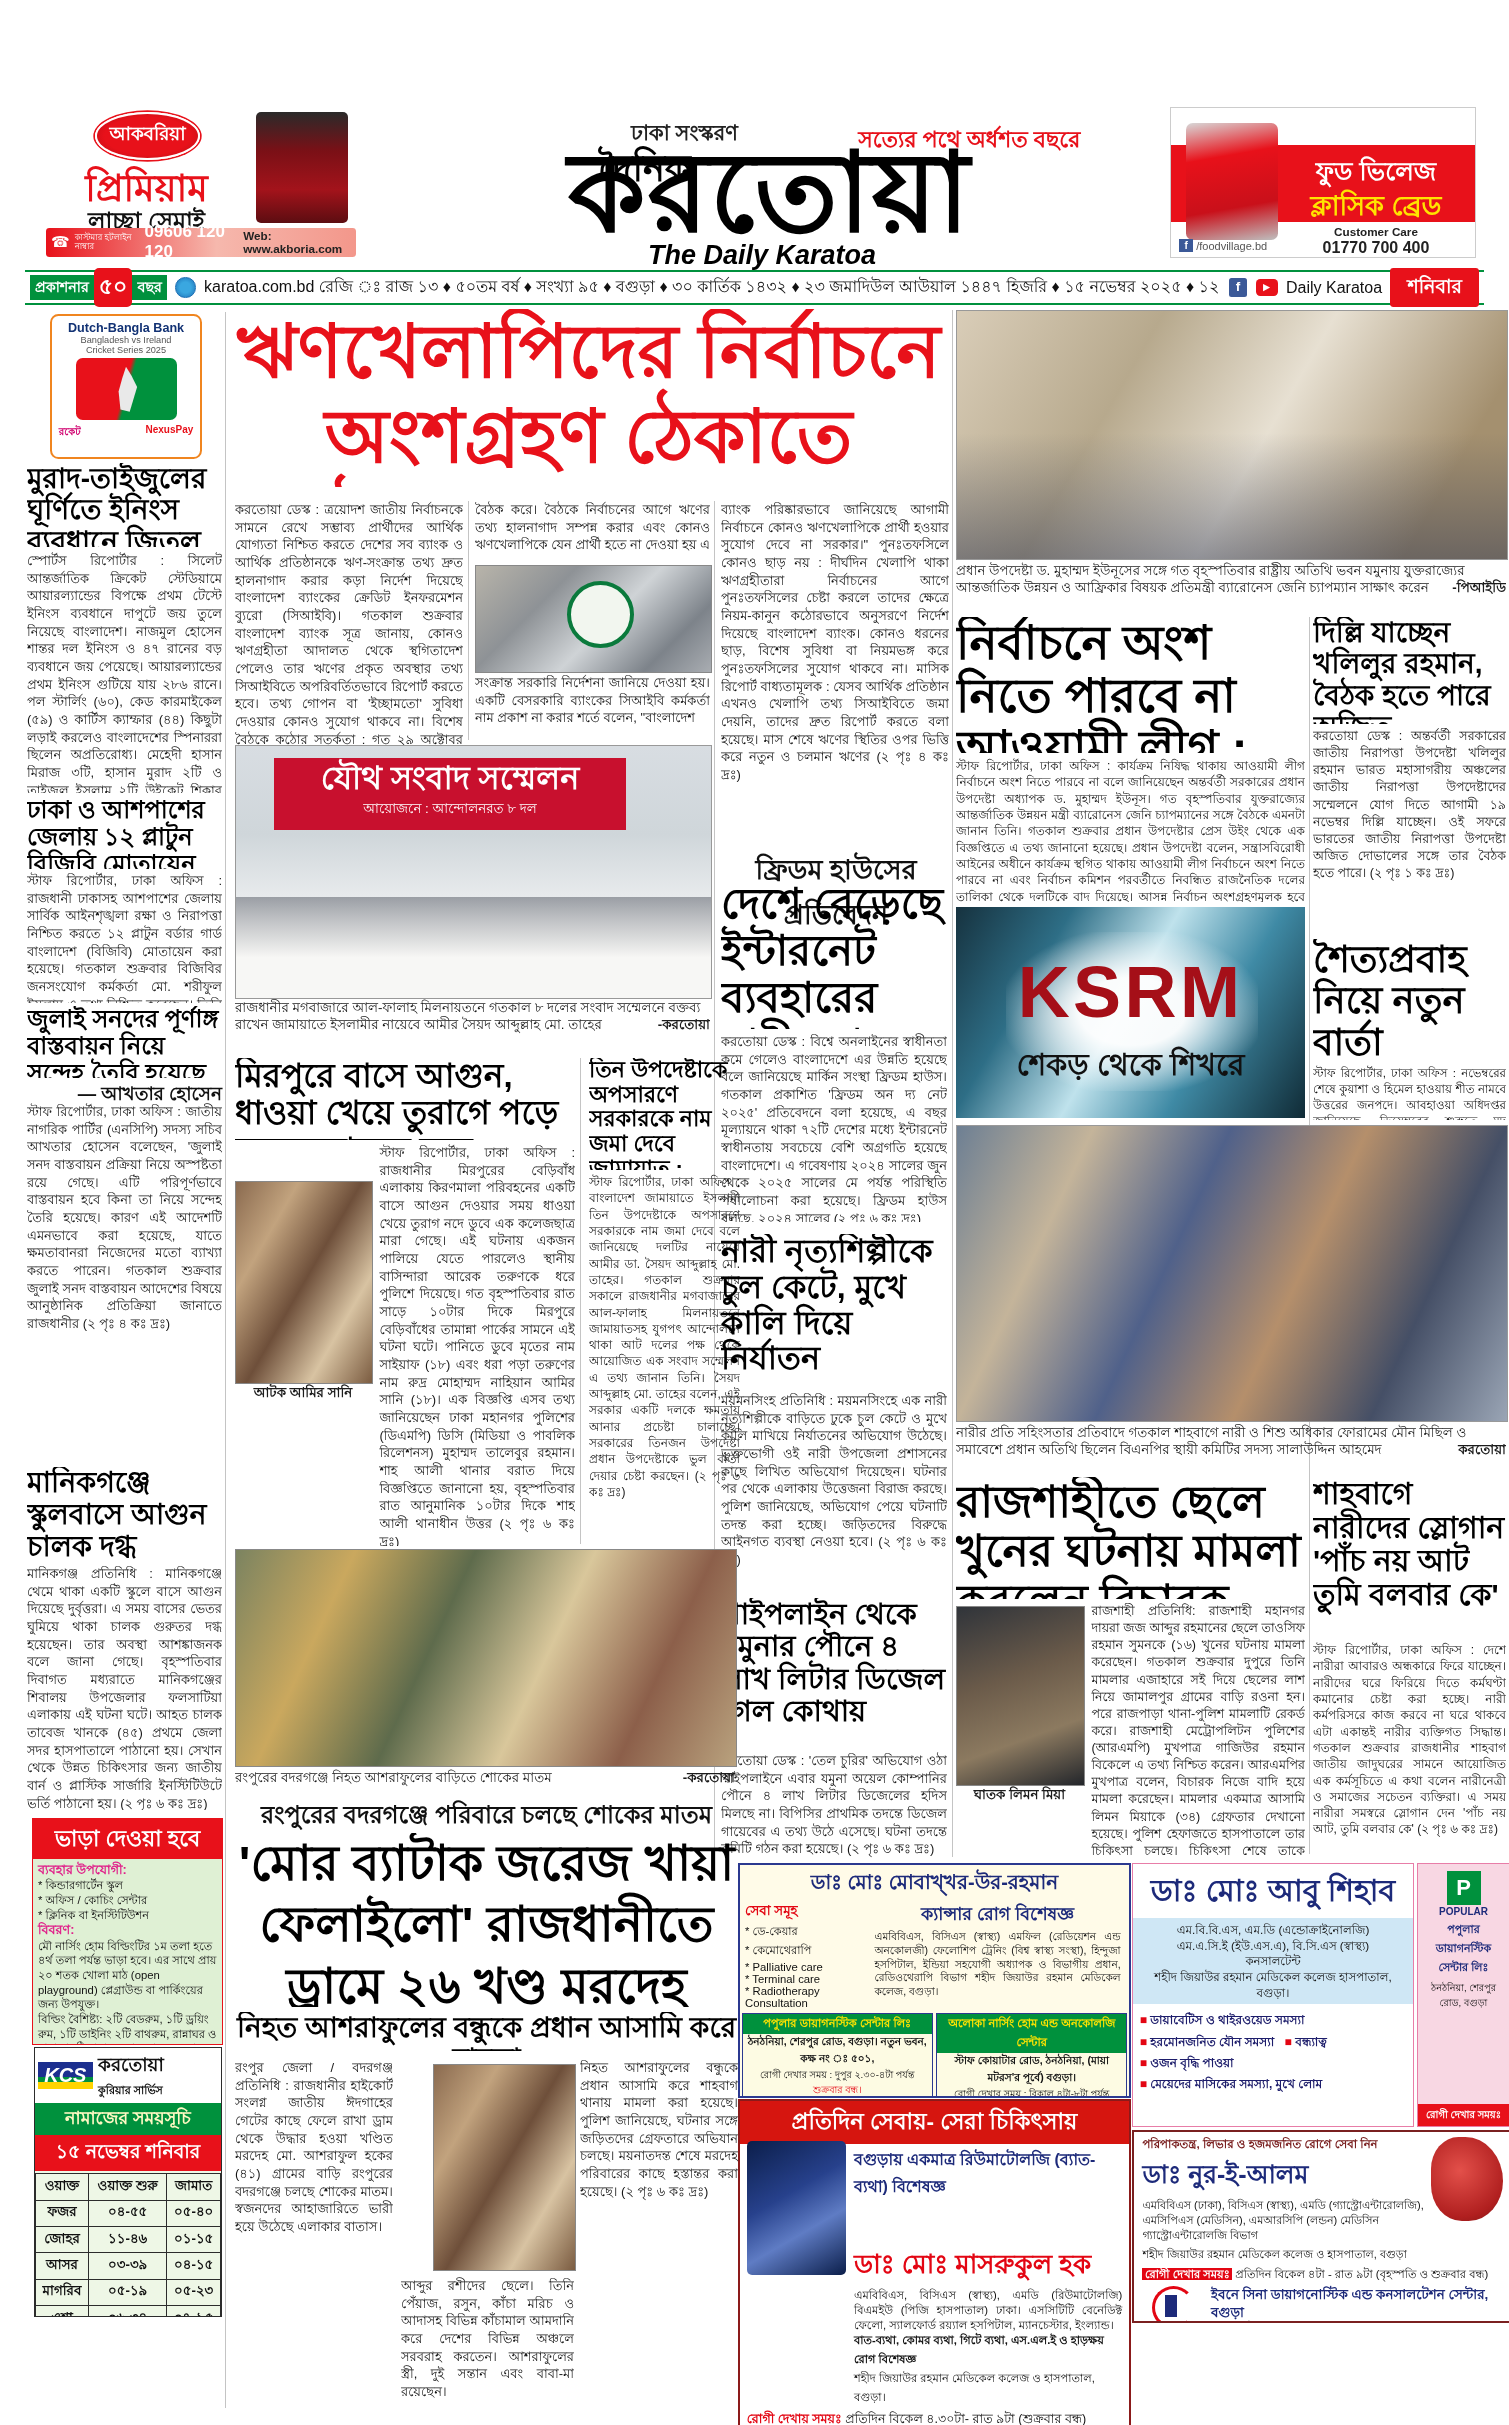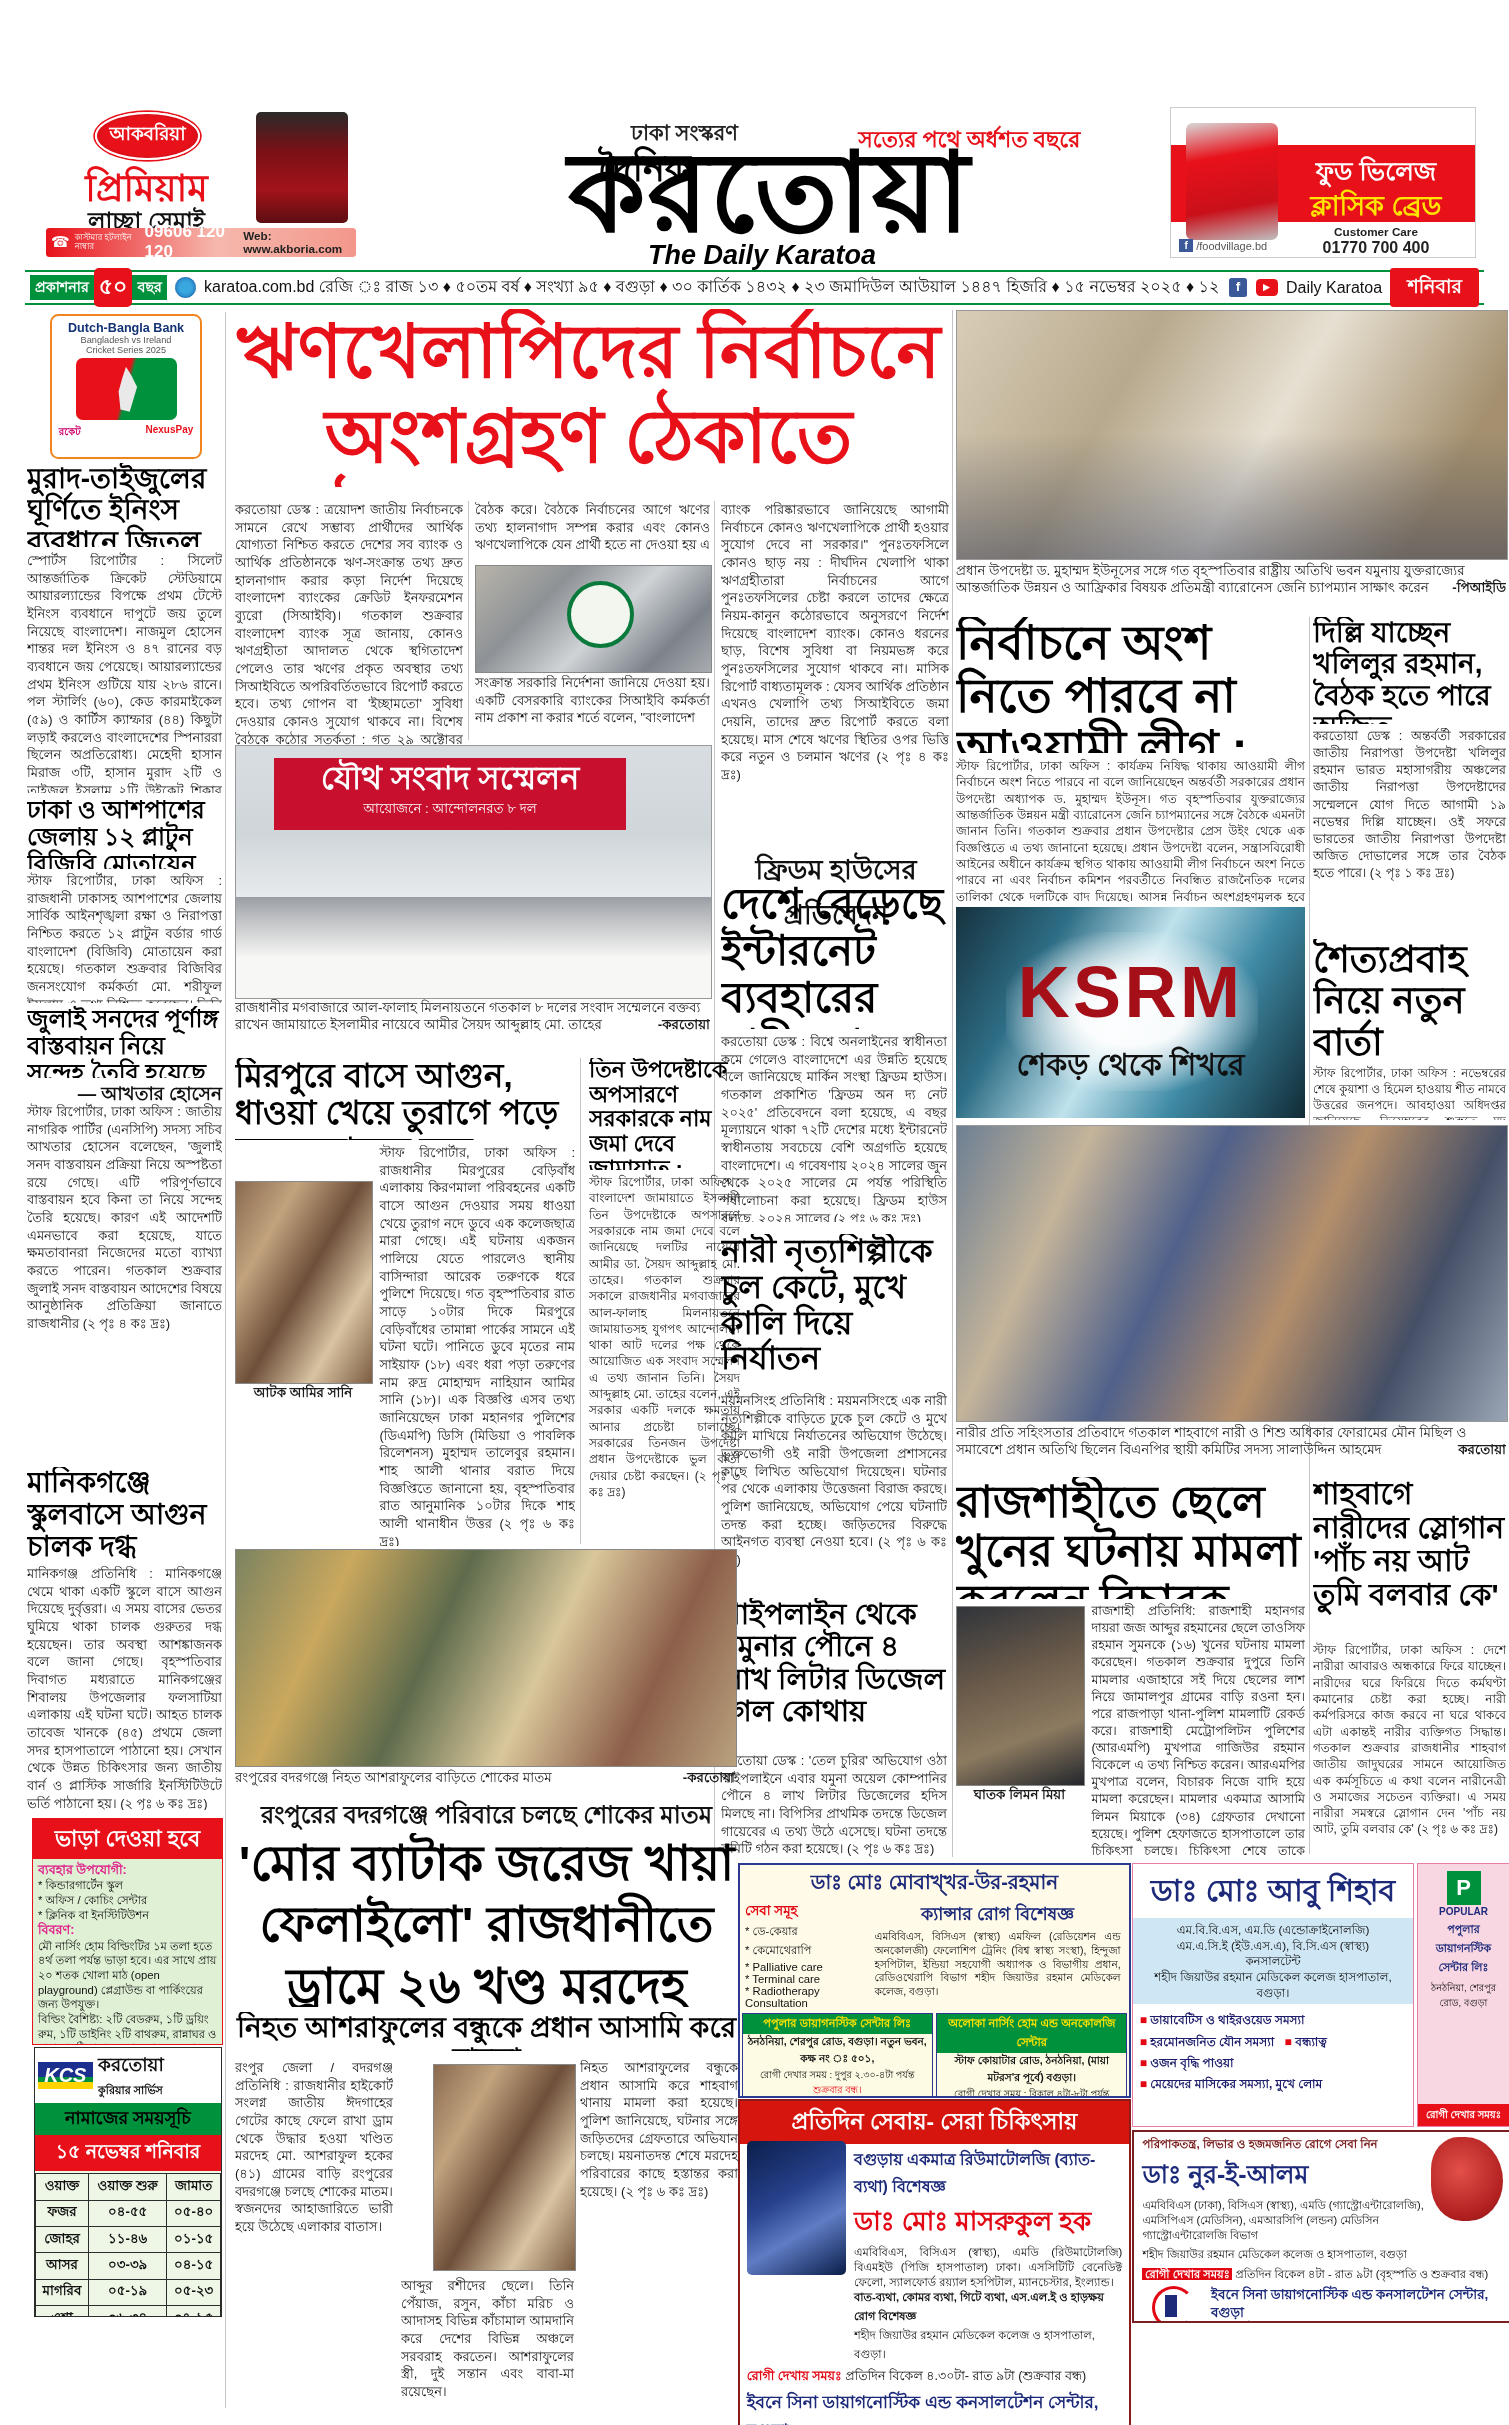--- a/index.html
+++ b/index.html
@@ -14,21 +14,21 @@
   .photo{overflow:hidden}
   .ph-grey{background:linear-gradient(135deg,#b8b4aa 0%,#8e9296 30%,#cfd3d6 55%,#7d838a 80%,#a9adb2 100%)}
   .ph-warm{background:linear-gradient(120deg,#8a6a4f 0%,#c2a37e 25%,#6e4f3a 50%,#d8c3a2 75%,#7b5c41 100%)}
   .ph-crowd{background:linear-gradient(115deg,#6d7f93 0%,#c4b49a 20%,#50618a 40%,#b58f6b 60%,#454f66 80%,#9aa5b5 100%)}
   .ph-room{background:linear-gradient(120deg,#d9cdb8 0%,#b7a98d 30%,#e7e0d2 55%,#a4906f 85%)}
   .chip{display:inline-block;padding:0.8px 5px;font-weight:bold}
   .bullet-item{display:inline-block;margin-right:6.7px;font-size:12px;font-weight:bold;color:#1d1d6b}
   .bullet-item::before{content:"■ ";color:#e30613}
   table.prayer{border-collapse:collapse;width:100%;font-size:13.4px;font-weight:bold}
   table.prayer td,table.prayer th{border:1.3px solid #2c2c2c;padding:1.7px 2.5px;text-align:center}
-  .greenbar{background:#00913d;color:#000000;text-align:center;font-weight:bold}
+  .greenbar{background:#00913d;color:#fef9c3;text-align:center;font-weight:bold}
   .redbar{background:#e8111a;color:#fff;text-align:center;font-weight:bold}
 </style>
 </head>
 <body>
 
 <div id="page">
 
   <div class="abs" style="left:46px;top:112px;width:310px;height:144px;">
     <div class="abs" style="left:49px;top:0;width:101px;height:44px;background:radial-gradient(ellipse at center,#e8111a 60%,#b00d14 100%);border-radius:50%;border:2.5px solid #fff;box-shadow:0 0 0 1.7px #e8111a;color:#fff;font-weight:bold;font-size:18.4px;text-align:center;line-height:40px;">আকবরিয়া</div>
     <div class="abs red" style="left:0;top:47px;width:201px;font-size:37px;font-weight:bold;text-align:center;">প্রিমিয়াম</div>
@@ -289,21 +289,21 @@
 
       </div>
     </div>
   </div>
 
   <div class="abs" style="left:738px;top:2099px;width:389px;height:324px;border:2.5px solid #8b1a1a;background:#fff;overflow:hidden;">
     <div class="redbar" style="font-size:22.6px;padding:2.5px 0;background:#d6150f;">প্রতিদিন সেবায়- সেরা চিকিৎসায়</div>
     <div style="position:absolute;left:6.7px;top:40px;width:99px;height:134px;background:linear-gradient(150deg,#0b1e4a 0%,#27418c 40%,#5f7cc4 65%,#0b1e4a 100%);border-radius:5px;"></div>
     <div style="margin-left:114px;padding:3.4px 6.7px 0 0;">
       <div style="font-size:16px;font-weight:bold;color:#1d2a7a;">বগুড়ায় একমাত্র রিউমাটোলজি (ব্যাত-ব্যথা) বিশেষজ্ঞ</div>
-      <div style="font-size:26px;font-weight:bold;color:#e30613;">ডাঃ মোঃ মাসরুকুল হক</div>
+      <div style="font-size:26px;font-weight:bold;color:#e30613;margin-top:43px;">ডাঃ মোঃ মাসরুকুল হক</div>
       <div style="font-size:11.3px;line-height:1.3;text-align:justify;">এমবিবিএস, বিসিএস (স্বাস্থ্য), এমডি (রিউমাটোলজি) বিএমইউ (পিজি হাসপাতাল) ঢাকা। এসসিটিটি বেনেডিক্ট ফেলো, স্যালফোর্ড রয়্যাল হসপিটাল, ম্যানচেস্টার, ইংল্যান্ড।</div>
       <div style="font-size:11.3px;font-weight:bold;">বাত-ব্যথা, কোমর ব্যথা, গিটে ব্যথা, এস.এল.ই ও হাড়ক্ষয় রোগ বিশেষজ্ঞ</div>
       <div style="font-size:11.3px;">শহীদ জিয়াউর রহমান মেডিকেল কলেজ ও হাসপাতাল, বগুড়া।</div>
     </div>
     <div style="clear:both;padding:1.7px 6.7px;font-size:12.6px;"><span style="color:#e30613;font-weight:bold;">রোগী দেখায় সময়ঃ</span> <span>প্রতিদিন বিকেল ৪.৩০টা- রাত ৯টা (শুক্রবার বন্ধ)</span></div>
     <div style="padding:0 6.7px;font-size:17px;font-weight:bold;color:#1d2a7a;">ইবনে সিনা ডায়াগনোস্টিক এন্ড কনসালটেশন সেন্টার, বগুড়া</div>
 
   </div>
 
   <div class="abs" style="left:1132px;top:1863px;width:280px;height:262px;border:1.7px solid #e87da8;background:#fff;overflow:hidden;">

